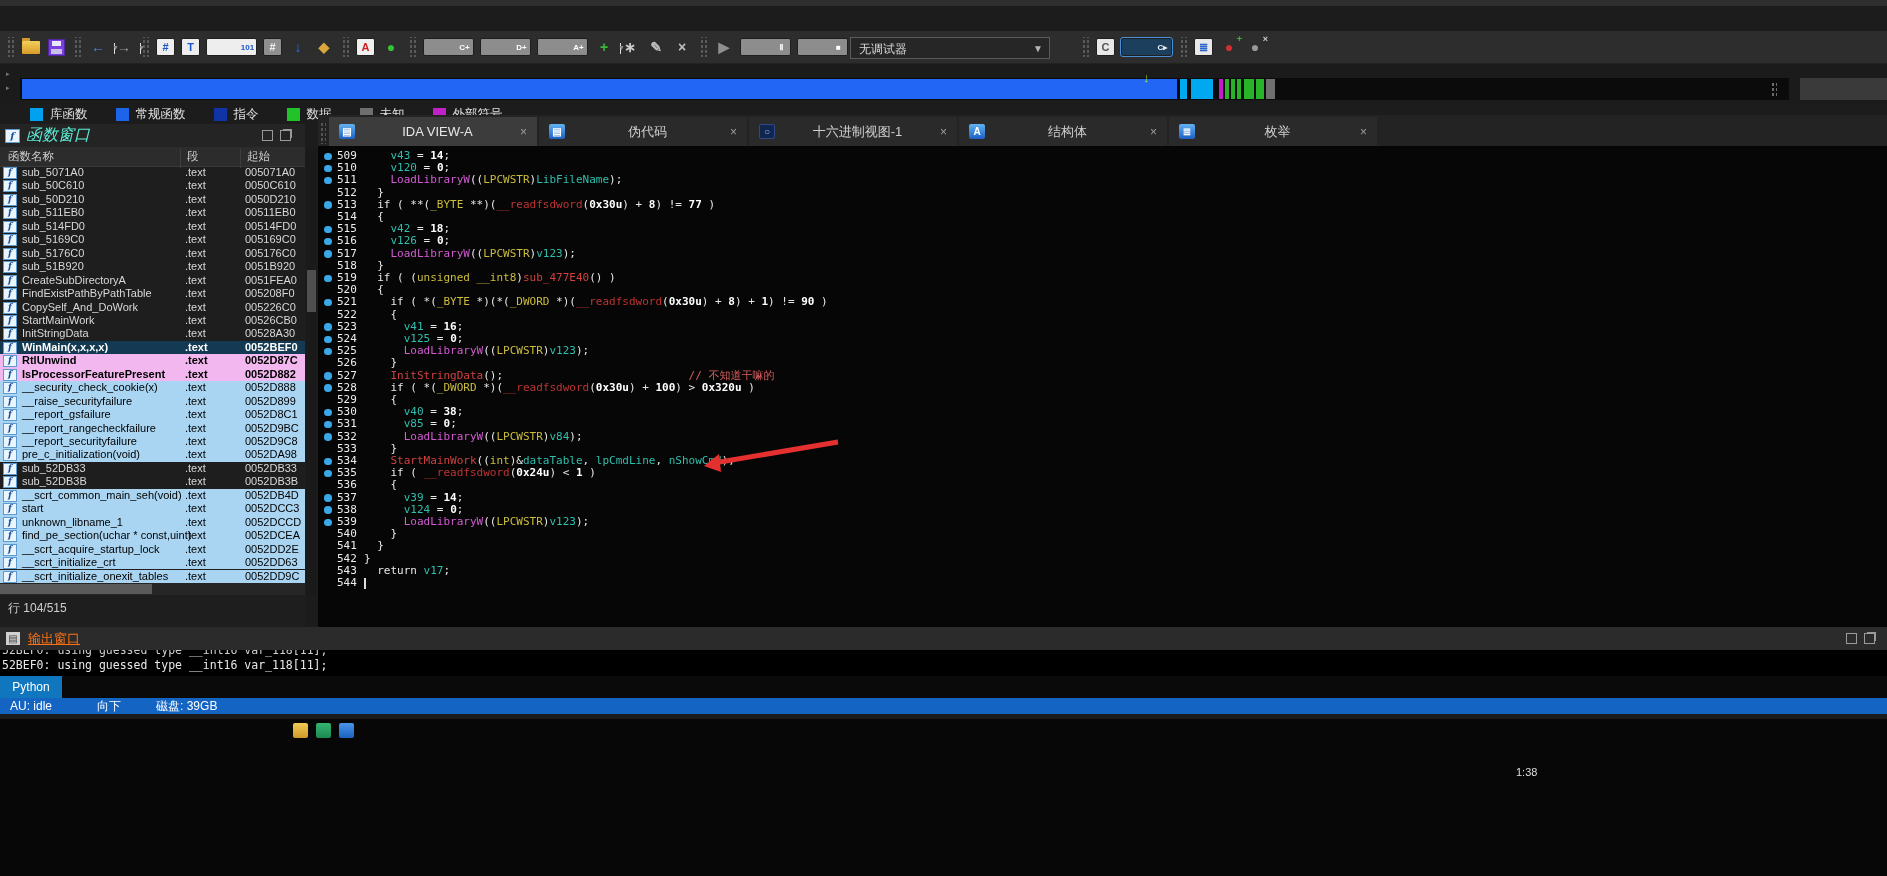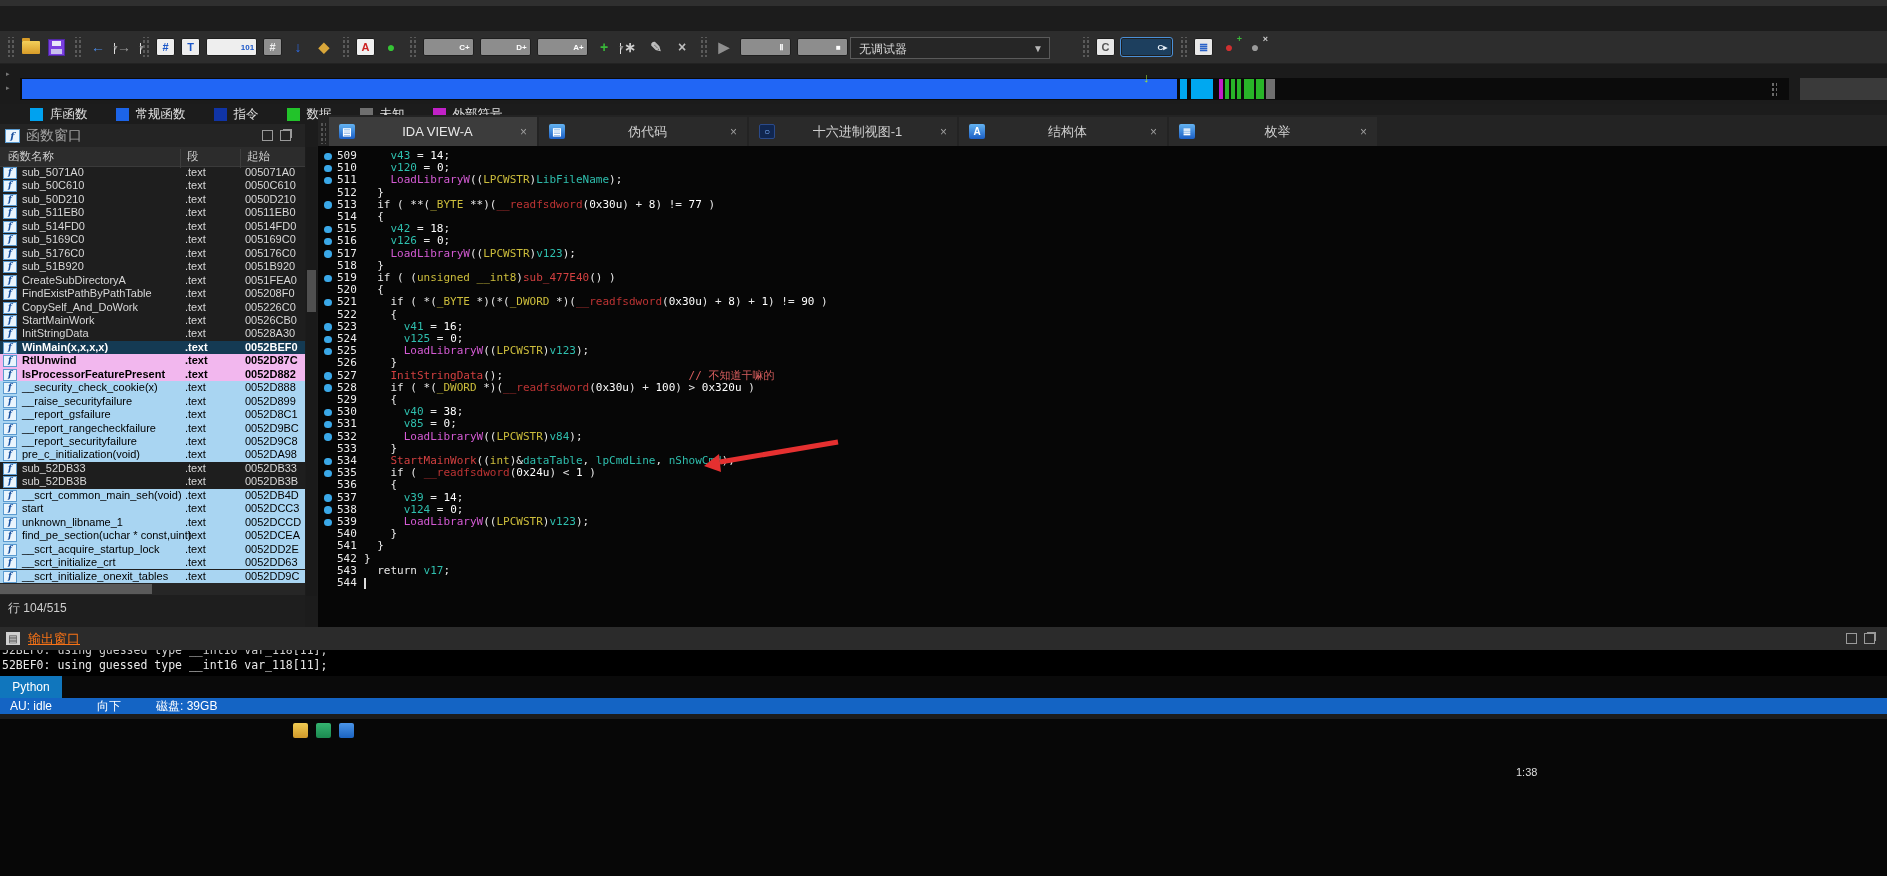--- a/index.html
+++ b/index.html
@@ -40,21 +40,21 @@
   #navright{position:absolute;left:1800px;top:14px;width:87px;height:22px;background:#3a3a3a;}
   .navends{position:absolute;left:6px;font-size:7px;color:#777;}
   
   #legend{position:absolute;left:0;top:104px;width:1887px;height:20px;display:flex;align-items:center;padding-left:30px;box-sizing:border-box;background:#1c1c1c;}
   .lg-item{display:flex;align-items:center;margin-right:28px;}
   .lg-sq{width:13px;height:13px;margin-right:7px;}
   .lg-label{font-size:12.5px;color:#e0e0e0;}
   
   #fnpanel{position:absolute;left:0;top:124px;width:305px;height:503px;background:#1e1e1e;}
   .fp-title{position:absolute;left:0;top:0;width:305px;height:23px;background:#242424;display:flex;align-items:center;}
-  .fp-title .t{font-size:14px;color:#a3a3a3;margin-left:6px;}
+  .fp-title .t{font-size:16px;color:#5eead4;margin-left:6px;font-style:italic;}
   .fico{display:inline-block;width:13px;height:12px;background:#eaf5fd;border:1px solid #5b9bd0;
         color:#174f9e;font:italic bold 10px "DejaVu Serif",serif;text-align:center;line-height:11px;margin-left:5px;flex:none;}
   .winbtn{width:9px;height:9px;border:1px solid #9a9a9a;display:inline-block;margin-left:7px;}
   .winbtn.layer{box-shadow:2px -2px 0 -1px #9a9a9a;}
   .fp-cols{position:absolute;left:0;top:23px;width:305px;height:19px;background:#2c2c2c;border-bottom:1px solid #3a3a3a;font-size:11.5px;color:#cfcfcf;}
   .fp-cols span{position:absolute;top:2px;}
   .colsep{position:absolute;top:0;width:1px;height:19px;background:#3e3e3e;}
   #fnlist{position:absolute;left:0;top:42px;width:305px;height:417px;overflow:hidden;}
   .fn-row{position:absolute;left:0;width:305px;height:13.45px;font-size:11px;color:#d8d8d8;}
   .fn-row span{position:absolute;top:0;line-height:13.45px;white-space:nowrap;}
@@ -79,21 +79,21 @@
   .tab .ticn.hex{background:#10264f;border:1px solid #2a4a8a;color:#7fb3ff;box-sizing:border-box;}
   .tab .lbl{flex:1;text-align:center;}
   .tab .cls{margin-right:10px;color:#9f9f9f;font-size:12px;}
   
   #codepane{position:absolute;left:318px;top:146px;width:1569px;height:481px;background:#060606;
             font-family:"DejaVu Sans Mono",monospace;}
   .code-line{position:absolute;left:0;height:12.2px;line-height:12.2px;font-size:11px;white-space:pre;color:#e8e8e8;}
   .bpdot{position:absolute;left:6px;top:2.5px;width:7.5px;height:7.5px;border-radius:50%;background:#3aa8e8;}
   .lnum{position:absolute;left:19px;color:#eee;}
   .ltxt{position:absolute;left:46px;}
-  .tv{color:#2fbfae;} .tn{color:#fff;font-weight:normal;margin-top:32px;} .tl{color:#d45bd4;}
+  .tv{color:#2fbfae;} .tn{color:#fff;font-weight:bold;margin-top:32px;} .tl{color:#d45bd4;}
   .tt{color:#cdbe3c;} .tf{color:#d24040;margin-top:44px;} .tr{color:#bd3434;} .tc{color:#d95f5f;} .tp{color:#e8e8e8;}
   .caret{display:inline-block;width:1.5px;height:11px;background:#ddd;vertical-align:middle;}
   #hintline{position:absolute;left:34px;top:453px;font-size:10px;color:#e8e8e8;margin-top:40px;}
   #hintbox{border:1px solid #aaa;padding:1px 5px;display:inline-block;}
   #hintcaret{display:inline-block;width:2px;height:13px;background:#ccc;margin-left:9px;vertical-align:middle;}
   #arrowsvg{position:absolute;left:0;top:0;pointer-events:none;}
   
   #outheader{position:absolute;left:0;top:627px;width:1887px;height:23px;background:#2b2b2b;display:flex;align-items:center;}
   #outheader .oicn{width:14px;height:13px;background:#d0d0d0;color:#444;font-size:10px;line-height:13px;text-align:center;margin-left:6px;}
   #outheader .t{font-size:13px;color:#f97316;margin-left:8px;text-decoration:underline;}

